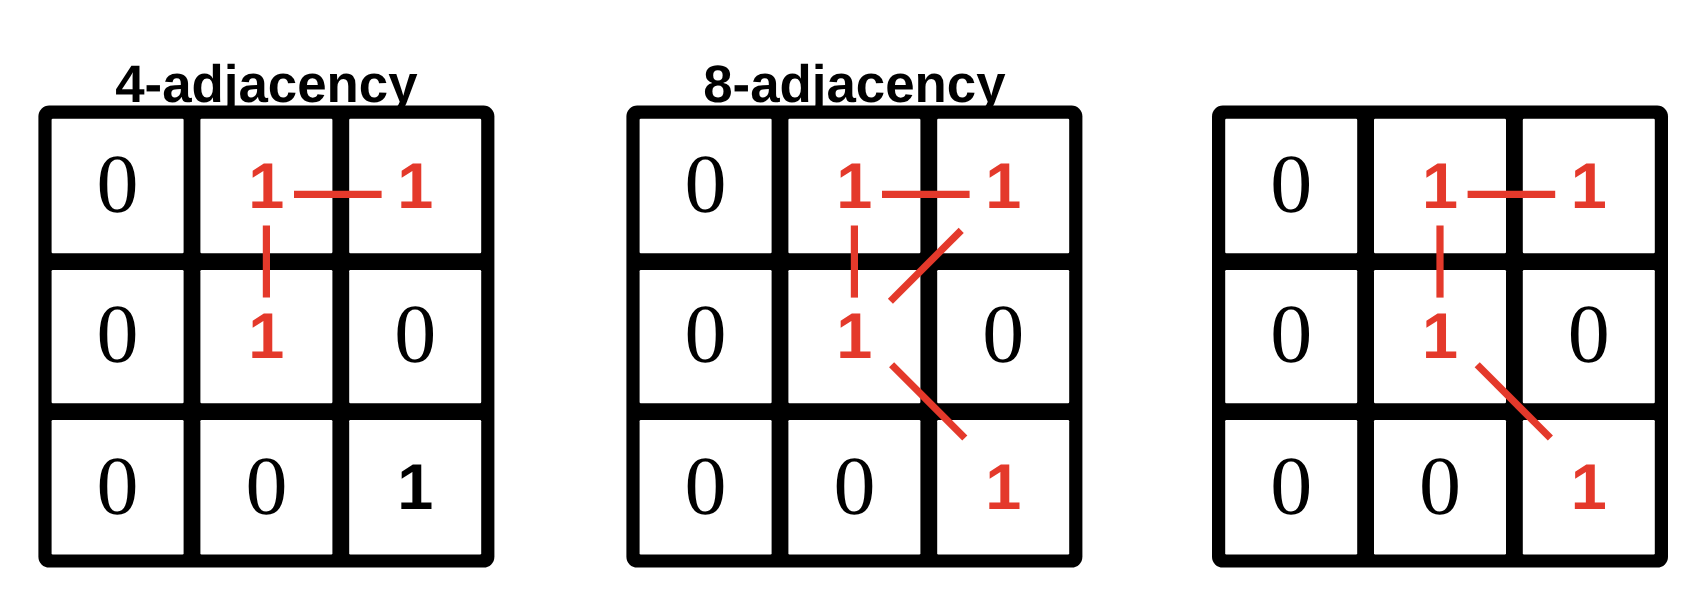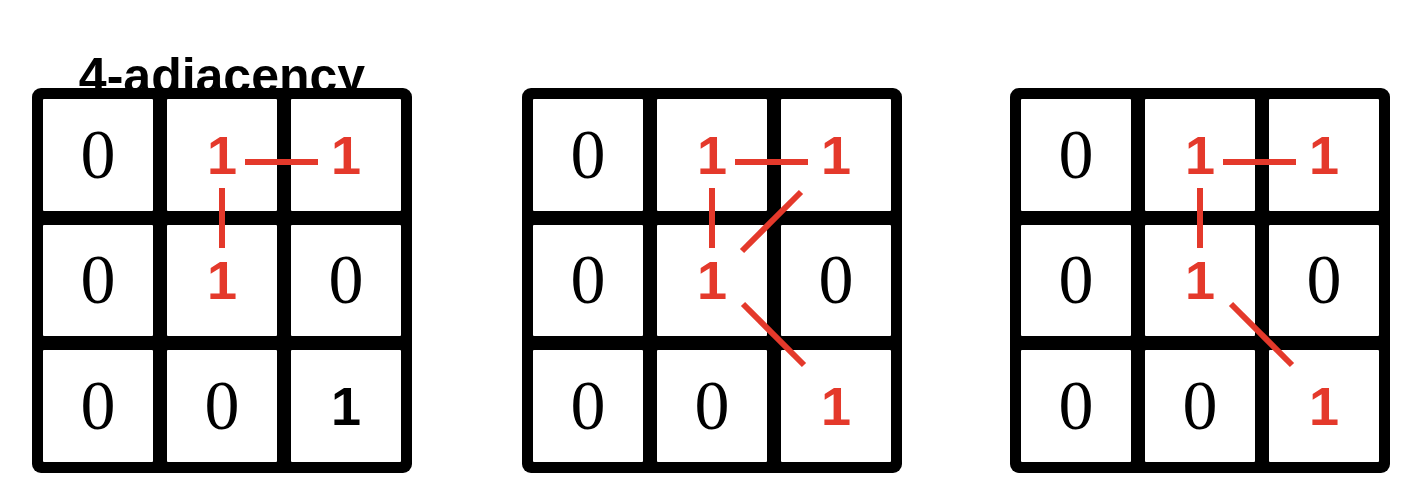--- a/index.html
+++ b/index.html
@@ -7,21 +7,21 @@
     width:1422px; height:496px; overflow:hidden;
     font-family:"Liberation Sans", sans-serif;
   }
   .figure { position:relative; width:1422px; height:496px; }
   .panel { position:absolute; top:0; width:380px; height:473px; }
   .panel-0 { left:32px; }
   .panel-1 { left:522px; }
   .panel-2 { left:1010px; }
   .title {
     position:absolute; top:4px; left:0; width:100%;
-    text-align:center; font-size:50px; line-height:60px;
+    text-align:center; font-size:44px; line-height:60px;
     color:#000; letter-spacing:0;
   }
   .grid {
     position:absolute; top:88px; left:0;
     width:380px; height:385px;
     background:#000; border-radius:9px;
     box-sizing:border-box; padding:11px;
     display:grid;
     grid-template-columns:repeat(3,1fr);
     grid-template-rows:repeat(3,1fr);
@@ -81,20 +81,21 @@
         <div class="cell">
           <span class="digit v1 black">1</span>
         </div>
       </div>
     <svg class="overlay" viewBox="0 0 380 385">
         <line x1="213" y1="74" x2="286" y2="74" class="conn"></line>
         <line x1="190" y1="100" x2="190" y2="160" class="conn"></line>
       </svg>
   </section>
     <section class="panel panel-1">
+    <h2 class="title">8-adjacency</h2>
     <div class="grid">
         <div class="cell">
           <span class="digit v0 black">0</span>
         </div>
         <div class="cell">
           <span class="digit v1 red">1</span>
         </div>
         <div class="cell">
           <span class="digit v1 red">1</span>
         </div>

